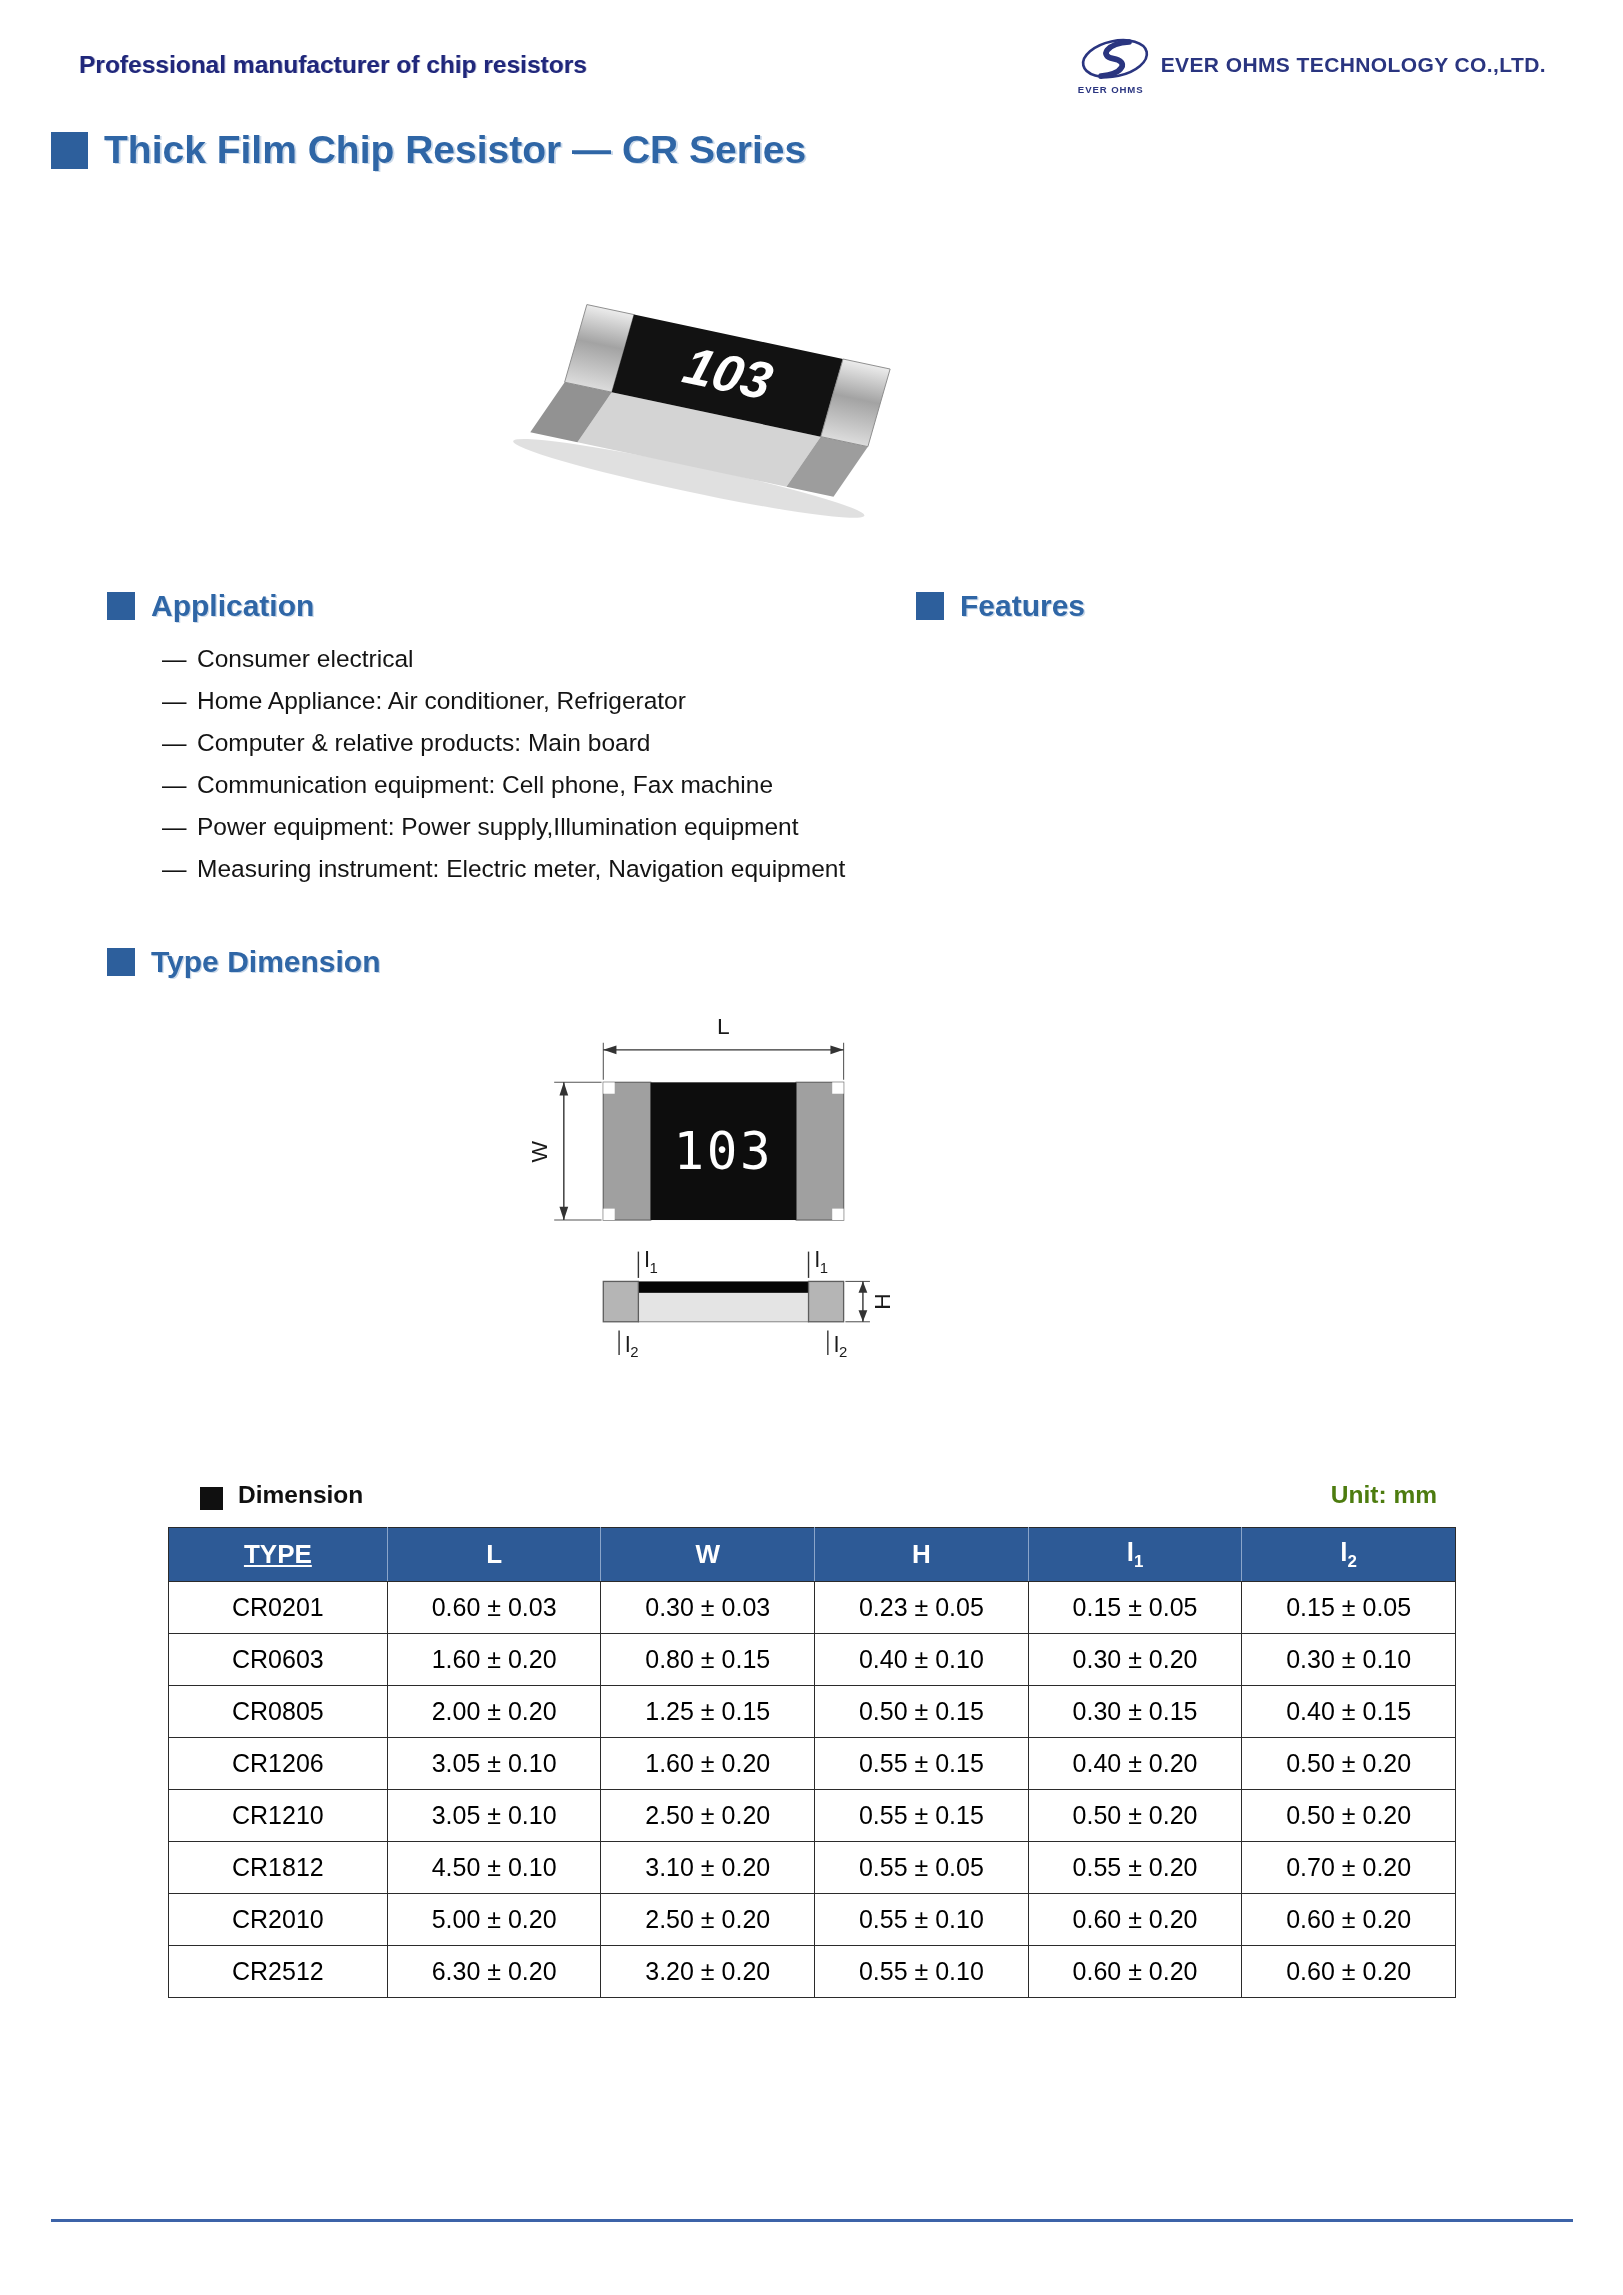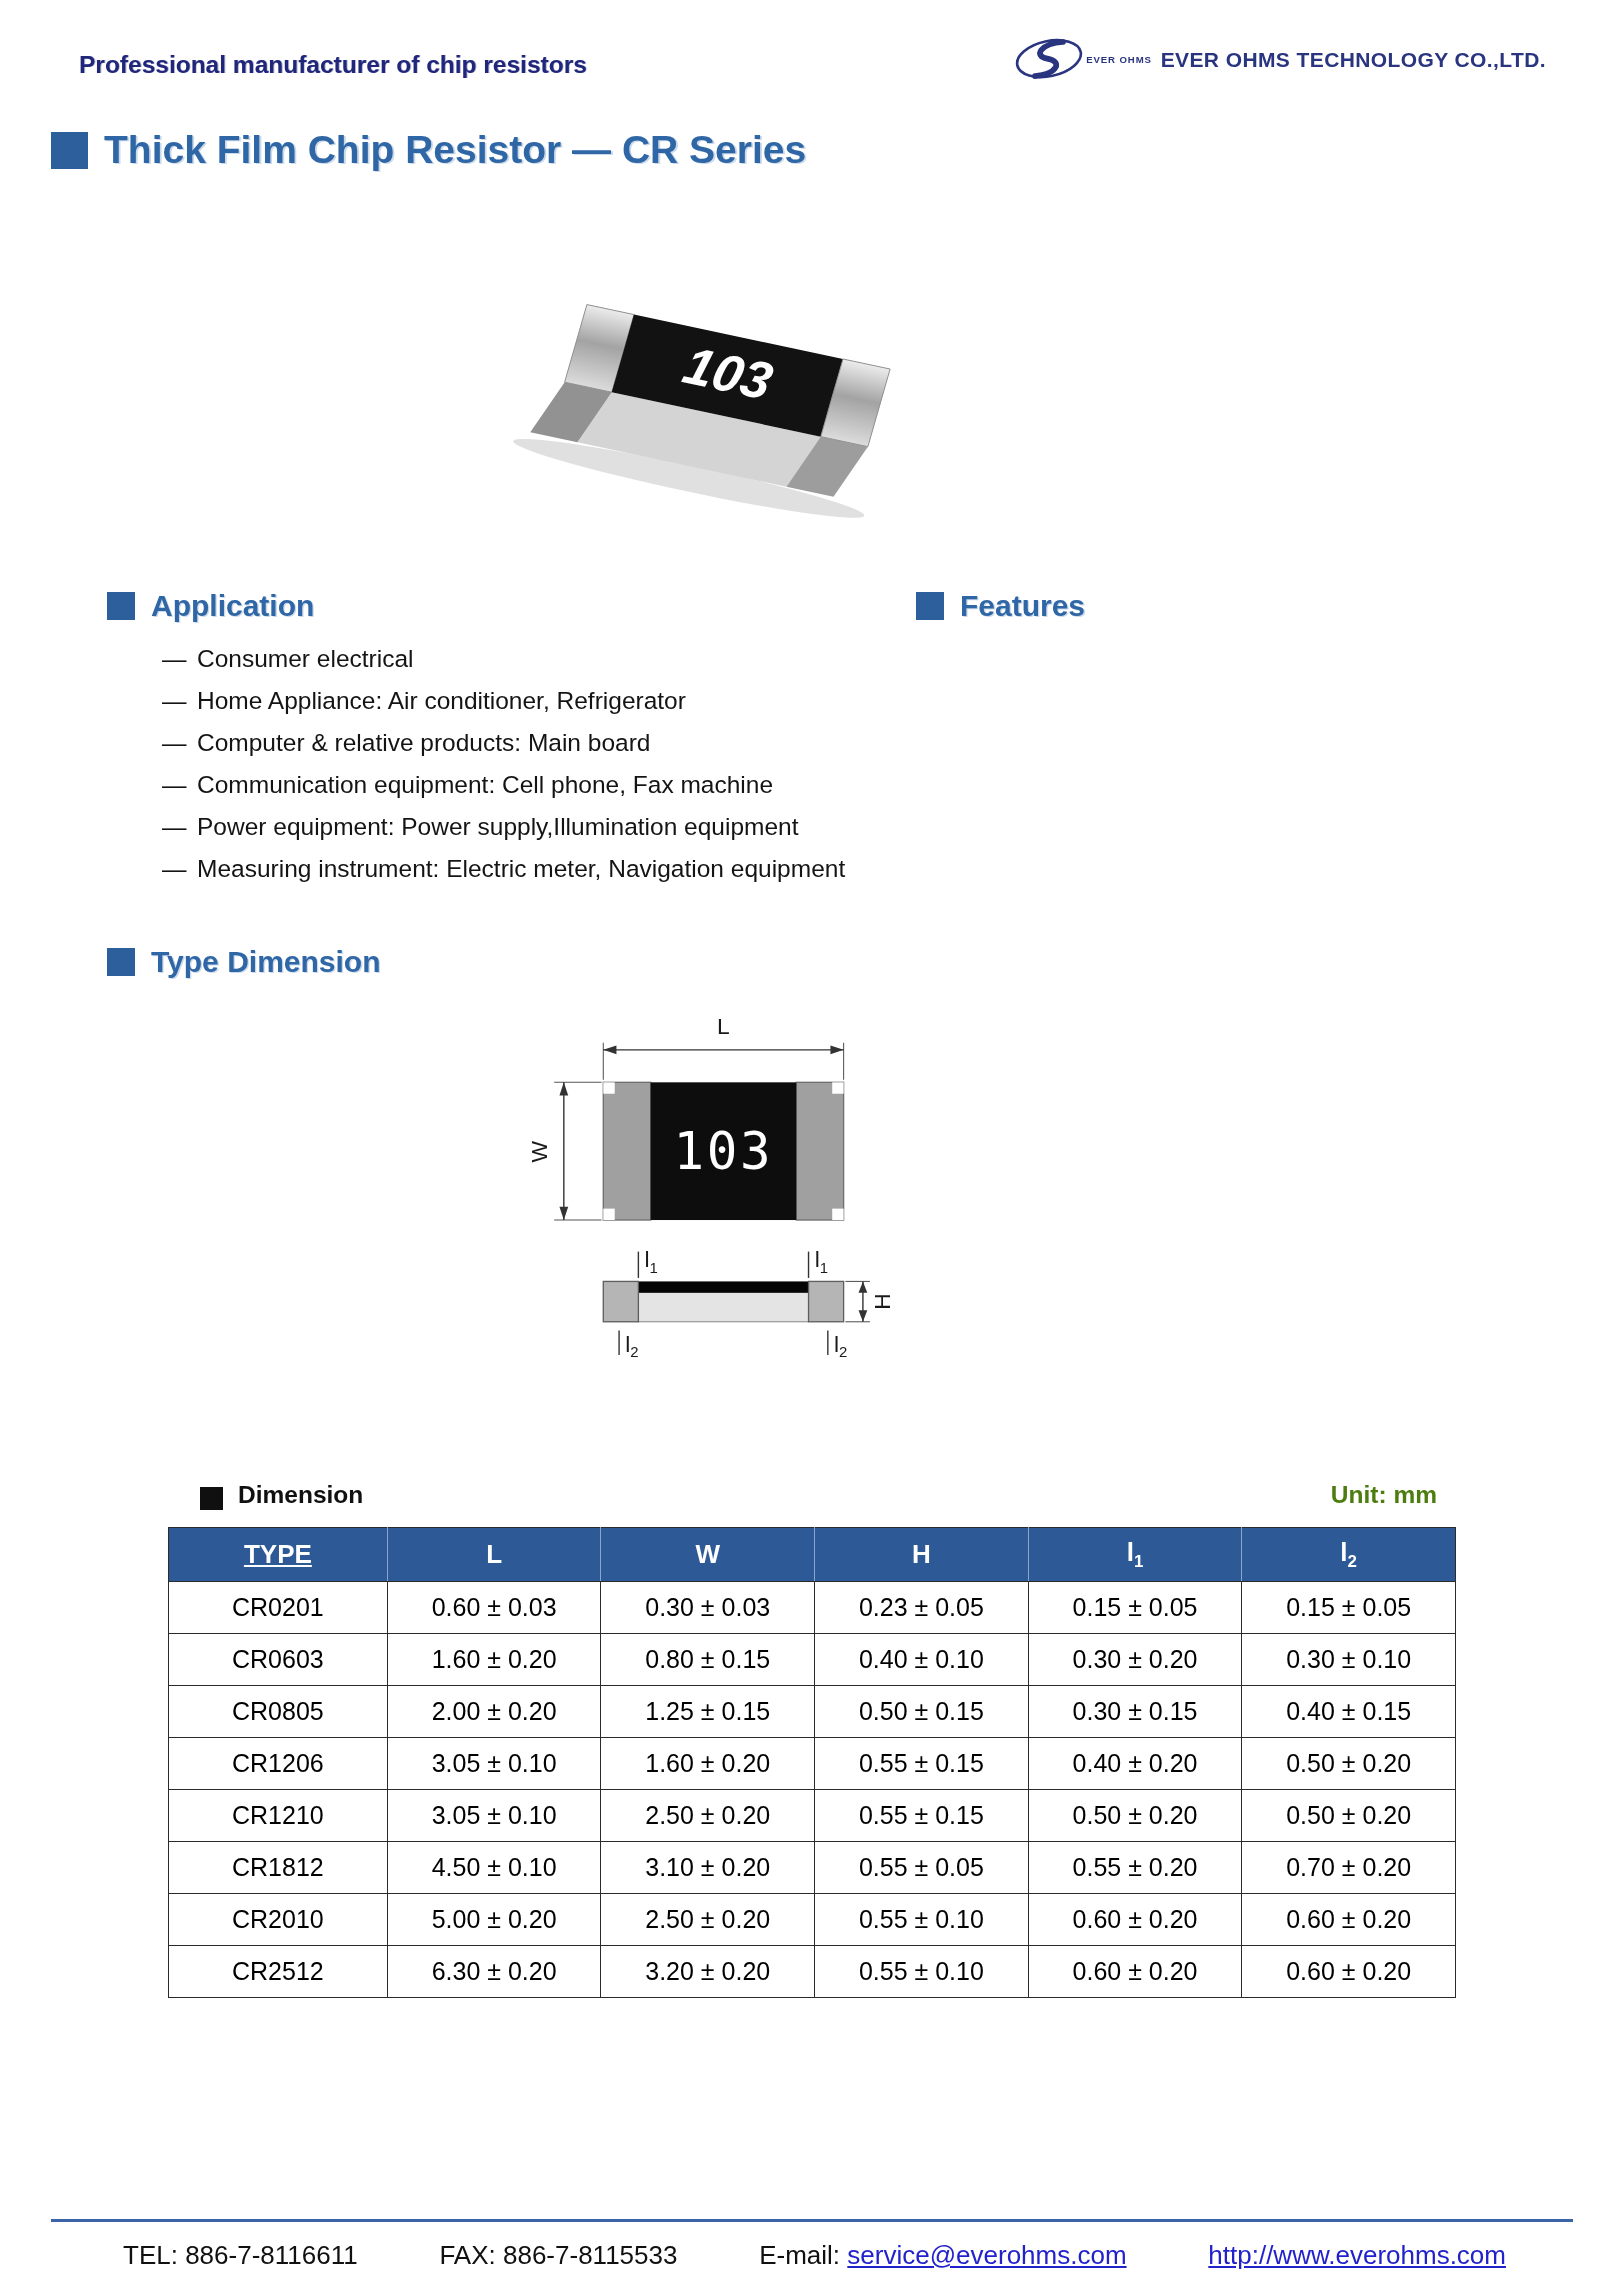--- a/index.html
+++ b/index.html
@@ -10,21 +10,21 @@
     background:#ffffff; margin:0 auto; overflow:hidden;
   }
 
   
   .tagline {
     position:absolute; left:79px; top:51px;
     font-size:24.5px; font-weight:700; color:#20277b;
     text-shadow:0.9px 0 0 rgba(32,39,123,0.35);
   }
   .logo { position:absolute; right:77px; top:35px; display:flex; align-items:center; gap:8.8px; }
-  .logo-caption { display:flex; flex-direction:row; align-items:center; }
+  .logo-caption { display:flex; flex-direction:column; align-items:flex-start; }
   .logo-tiny { font-size:9.6px; color:#2a3580; font-weight:700; letter-spacing:0.9px; }
   .company { font-size:21px; font-weight:600; color:#2a3580; letter-spacing:0.4px; }
 
   
   .title-row { position:absolute; left:51px; top:128px; display:flex; align-items:center; gap:16px; }
   .sq { display:inline-block; background:#2d5f9c; }
   .sq-lg { width:37px; height:37px; }
   .sq-md { width:28px; height:28px; }
   .sq-blk { width:23px; height:23px; background:#101010; }
   .page-title {
@@ -293,24 +293,15 @@
           <td>6.30 ± 0.20</td>
           <td>3.20 ± 0.20</td>
           <td>0.55 ± 0.10</td>
           <td>0.60 ± 0.20</td>
           <td>0.60 ± 0.20</td>
         </tr>
       </tbody>
   </table>
 
   <div class="footer-rule"></div>
-  <div class="footer-text">
-    <span>TEL: 886-7-8116611</span>
-    <span>FAX: 886-7-8115533</span>
-    <span>
-      <span>E-mail:</span>
-      <a href="#">service@everohms.com</a>
-    </span>
-    <a href="#">http://www.everohms.com</a>
-  </div>
 
 </div>
 
 
 </body></html>

